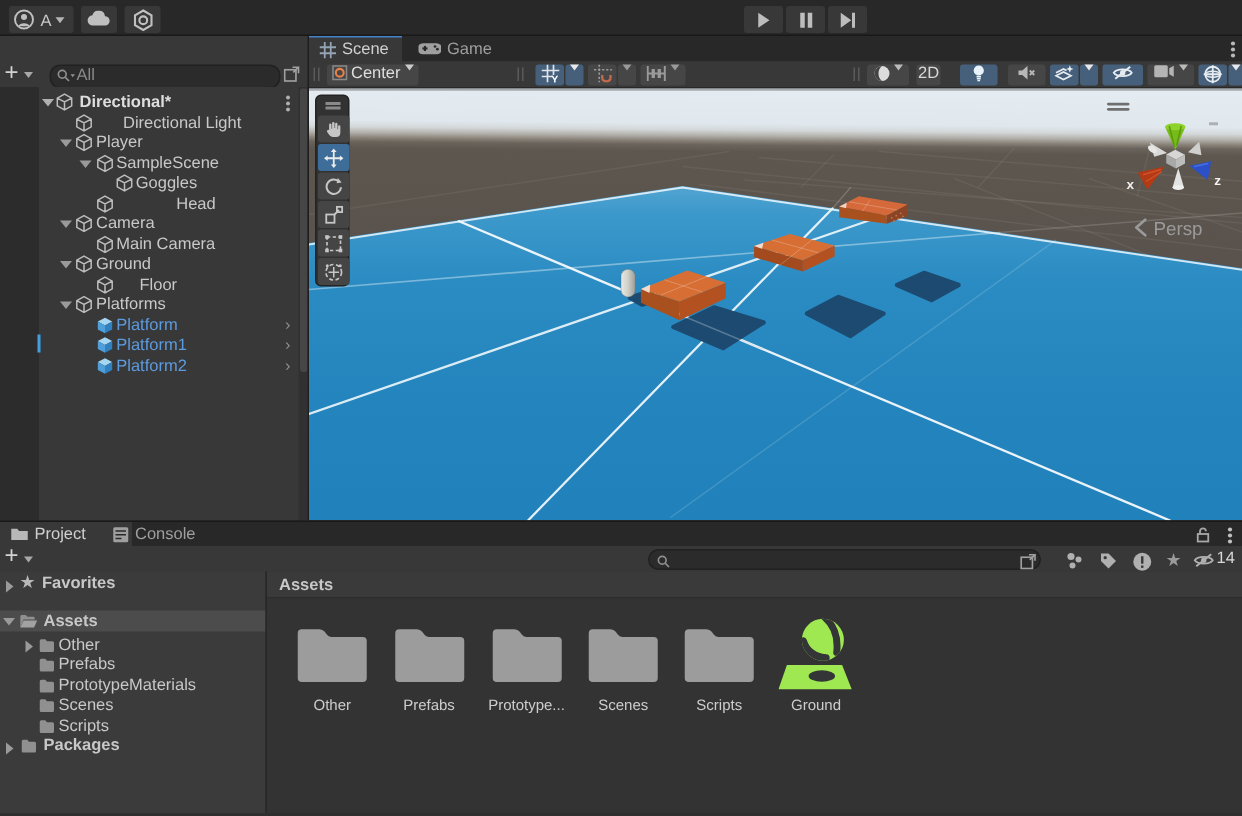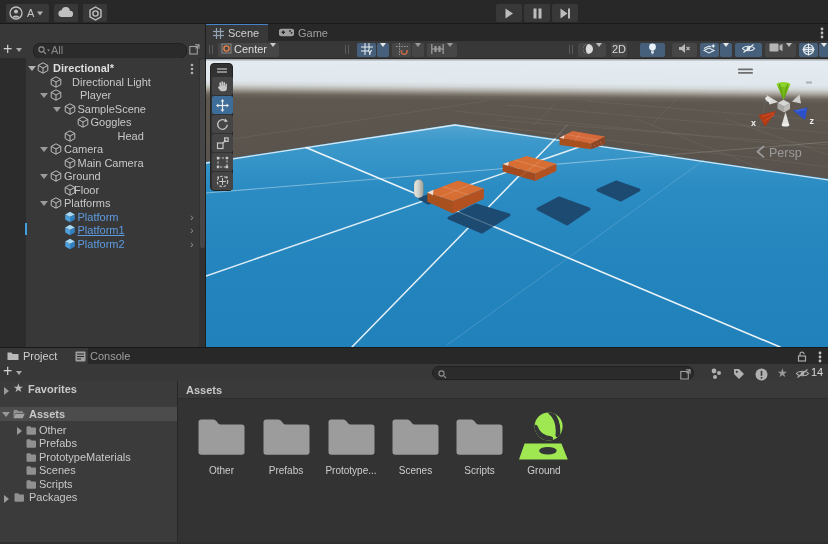--- a/index.html
+++ b/index.html
@@ -139,27 +139,27 @@
         <div class="abs" style="left:53px; top:5px; font-weight:bold; color:#dedede;">Directional*</div>
         <svg class="abs" style="left:190px; top:6px;" width="4" height="12" viewBox="0 0 4 12">
             <circle cx="2" cy="2" r="1.3" fill="#b0b0b0"></circle>
             <circle cx="2" cy="6" r="1.3" fill="#b0b0b0"></circle>
             <circle cx="2" cy="10" r="1.3" fill="#b0b0b0"></circle>
           </svg>
 
         <svg class="abs" style="left:50px; top:18.5px;" width="12" height="12">
             <use href="#icube"></use>
           </svg>
-        <div class="abs" style="left:72px; top:18.5px;">Directional Light</div>
+        <div class="abs" style="left:82px; top:18.5px;">Directional Light</div>
 
         <div class="abs" style="left:40px; top:36px; width:0; height:0; border-left:4px solid transparent; border-right:4px solid transparent; border-top:5px solid #9a9a9a;"></div>
         <svg class="abs" style="left:50px; top:32px;" width="12" height="12">
             <use href="#icube"></use>
           </svg>
-        <div class="abs" style="left:80px; top:32px;text-align:center;">Player</div>
+        <div class="abs" style="left:64px; top:32px;text-align:center;">Player</div>
 
         <div class="abs" style="left:53px; top:49.5px; width:0; height:0; border-left:4px solid transparent; border-right:4px solid transparent; border-top:5px solid #9a9a9a;"></div>
         <svg class="abs" style="left:64px; top:45.5px;" width="12" height="12">
             <use href="#icube"></use>
           </svg>
         <div class="abs" style="left:77.5px; top:45.5px;">SampleScene</div>
 
         <svg class="abs" style="left:77px; top:59px;" width="12" height="12">
             <use href="#icube"></use>
           </svg>
@@ -183,37 +183,37 @@
 
         <div class="abs" style="left:40px; top:117px; width:0; height:0; border-left:4px solid transparent; border-right:4px solid transparent; border-top:5px solid #9a9a9a;"></div>
         <svg class="abs" style="left:50px; top:113px;" width="12" height="12">
             <use href="#icube"></use>
           </svg>
         <div class="abs" style="left:64px; top:113px;">Ground</div>
 
         <svg class="abs" style="left:64px; top:126.5px;" width="12" height="12">
             <use href="#icube"></use>
           </svg>
-        <div class="abs" style="left:74px; top:126.5px;text-align:center;">Floor</div>
+        <div class="abs" style="left:93px; top:126.5px;text-align:center;">Floor</div>
 
         <div class="abs" style="left:40px; top:144px; width:0; height:0; border-left:4px solid transparent; border-right:4px solid transparent; border-top:5px solid #9a9a9a;"></div>
         <svg class="abs" style="left:50px; top:140px;" width="12" height="12">
             <use href="#icube"></use>
           </svg>
         <div class="abs" style="left:64px; top:140px;text-align:right;">Platforms</div>
 
         <svg class="abs" style="left:64px; top:153.5px;" width="12" height="12">
             <use href="#ibcube"></use>
           </svg>
         <div class="abs" style="left:77.5px; top:153.5px; color:#5d9bdf;">Platform</div>
         <div class="chev" style="left:190px; top:153.5px;">›</div>
         <svg class="abs" style="left:64px; top:167px;" width="12" height="12">
             <use href="#ibcube"></use>
           </svg>
-        <div class="abs" style="left:77.5px; top:167px; color:#5d9bdf;text-decoration:underline;">Platform1</div>
+        <div class="abs" style="left:77.5px; top:167px; color:#5d9bdf;">Platform1</div>
         <div class="chev" style="left:190px; top:167px;">›</div>
         <svg class="abs" style="left:64px; top:180.5px;" width="12" height="12">
             <use href="#ibcube"></use>
           </svg>
         <div class="abs" style="left:77.5px; top:180.5px; color:#5d9bdf;">Platform2</div>
         <div class="chev" style="left:190px; top:180.5px;">›</div>
       </div>
 
       <div class="abs" style="left:199px; top:0; width:6px; height:289px; background:#313131;"></div>
       <div class="abs" style="left:199.5px; top:1px; width:5px; height:189px; background:#464646; border-radius:2px;"></div>
@@ -674,21 +674,21 @@
         <svg class="abs" style="left:26px; top:2px;" width="11" height="10">
             <use href="#ifolder"></use>
           </svg>
         <div class="abs" style="left:39px; top:1px;">Scripts</div>
       </div>
       <div class="prow" style="top:109px;">
         <div class="abs" style="left:4px; top:4.5px; width:0; height:0; border-top:4px solid transparent; border-bottom:4px solid transparent; border-left:5px solid #9a9a9a;"></div>
         <svg class="abs" style="left:14px; top:2px;" width="11" height="10">
             <use href="#ifolder"></use>
           </svg>
-        <div class="abs" style="left:29px; top:1px; font-weight:normal;">Packages</div>
+        <div class="abs" style="left:29px; top:1px; font-weight:bold;">Packages</div>
       </div>
     </div>
     <div id="pcontent">
       <div id="pheader">
           <span style="position:absolute; left:8px; top:3px; font-weight:bold; color:#c8c8c8;">Assets</span>
         </div>
       <div id="passets">
         <svg class="abs" style="left:18px; top:34px;" width="51" height="41" viewBox="0 0 51 41">
             <use href="#bigfolder"></use>
           </svg>

